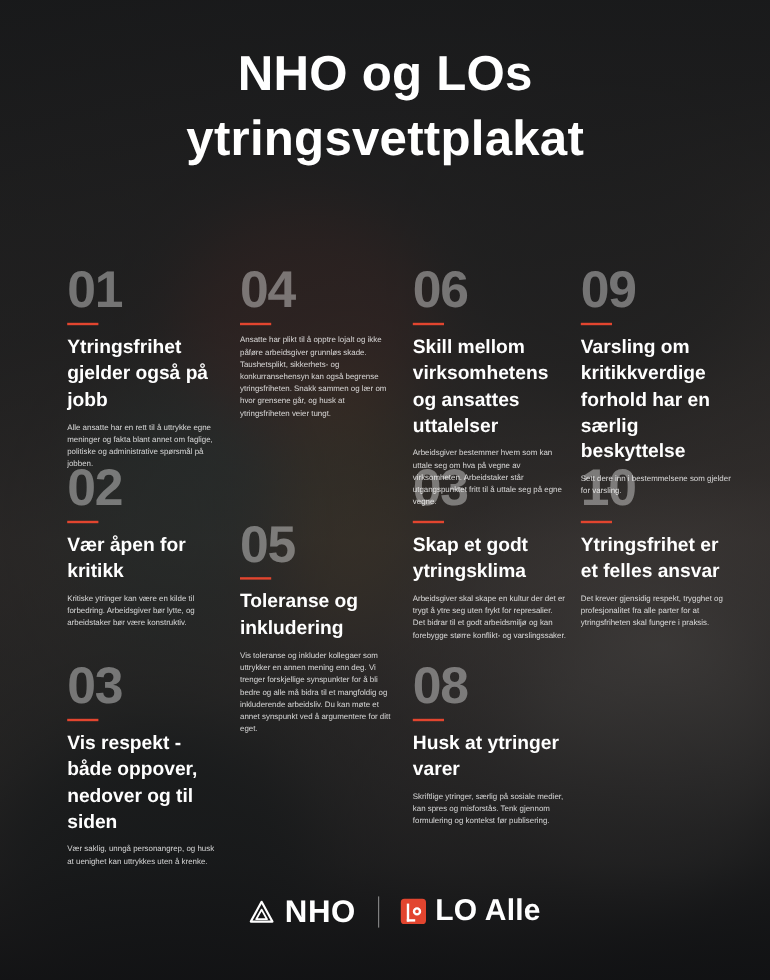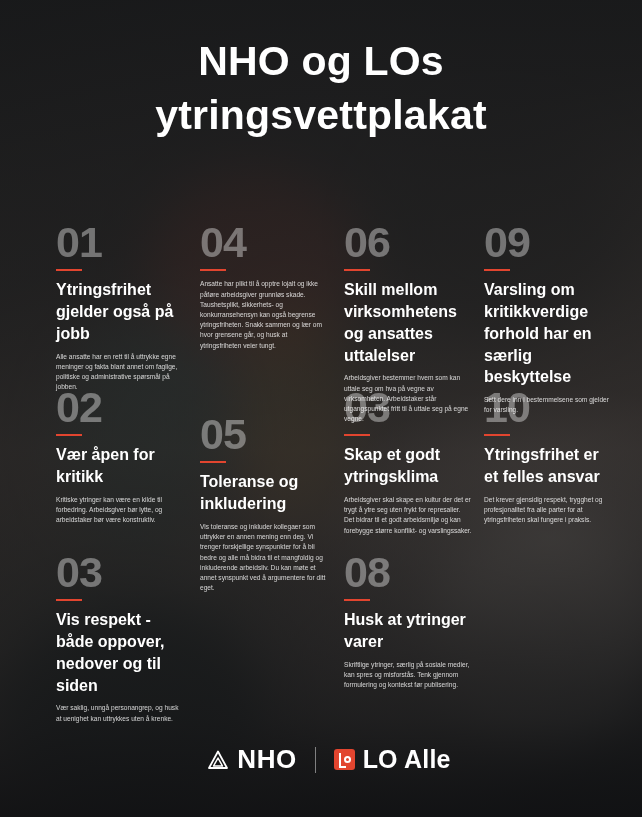--- a/index.html
+++ b/index.html
@@ -113,21 +113,21 @@
   }
   
   .c1 { left: 16px; }
   .c2 { left: 160px; }
   .c3 { left: 304px; }
   .c4 { left: 444px; }
   
   .r1 { top: 0px; }
   .r2 { top: 165px; }
   .r3 { top: 330px; }
-  .r2b { top: 192px; }
+  .r2b { top: 212px; }
 
   
   .footer {
     position: absolute;
     left: 0;
     right: 0;
     bottom: 42px;
     display: flex;
     align-items: center;
     justify-content: center;

